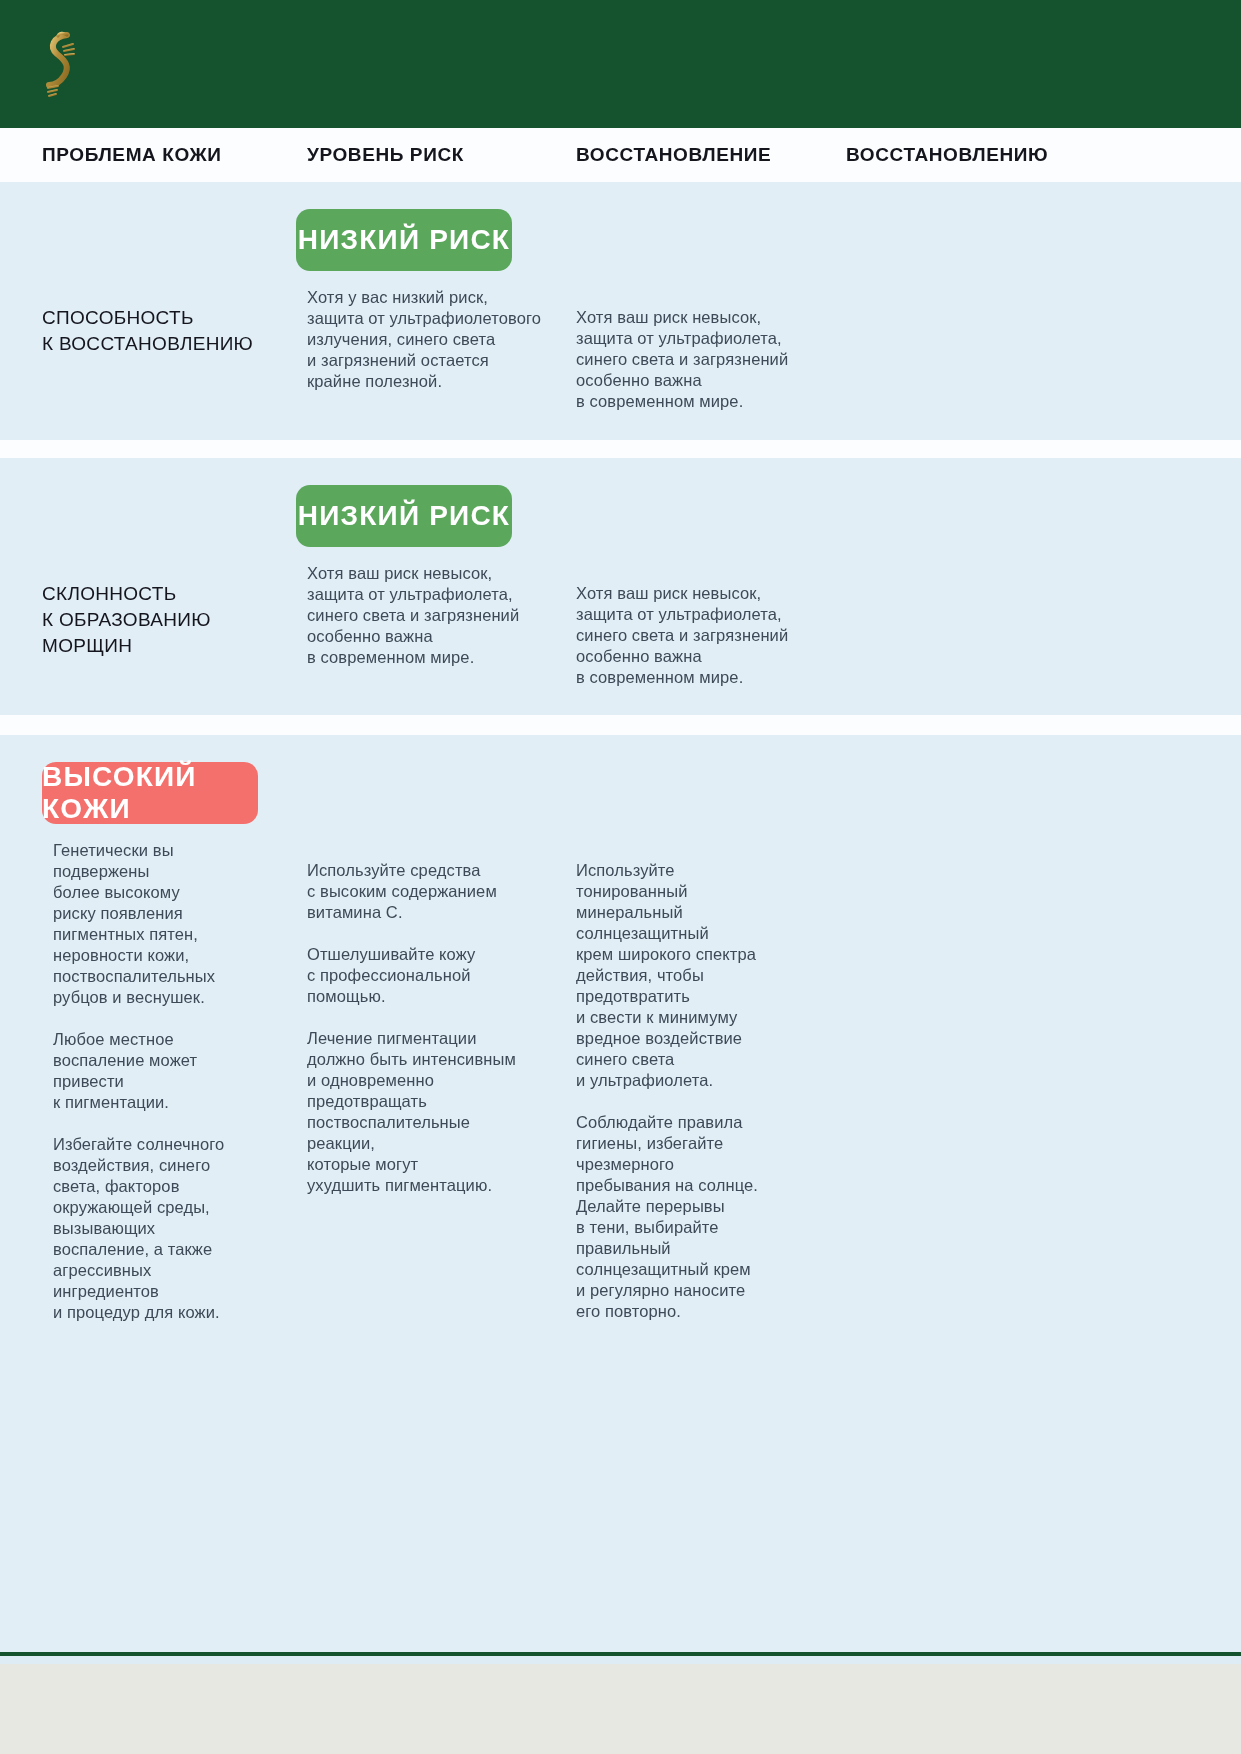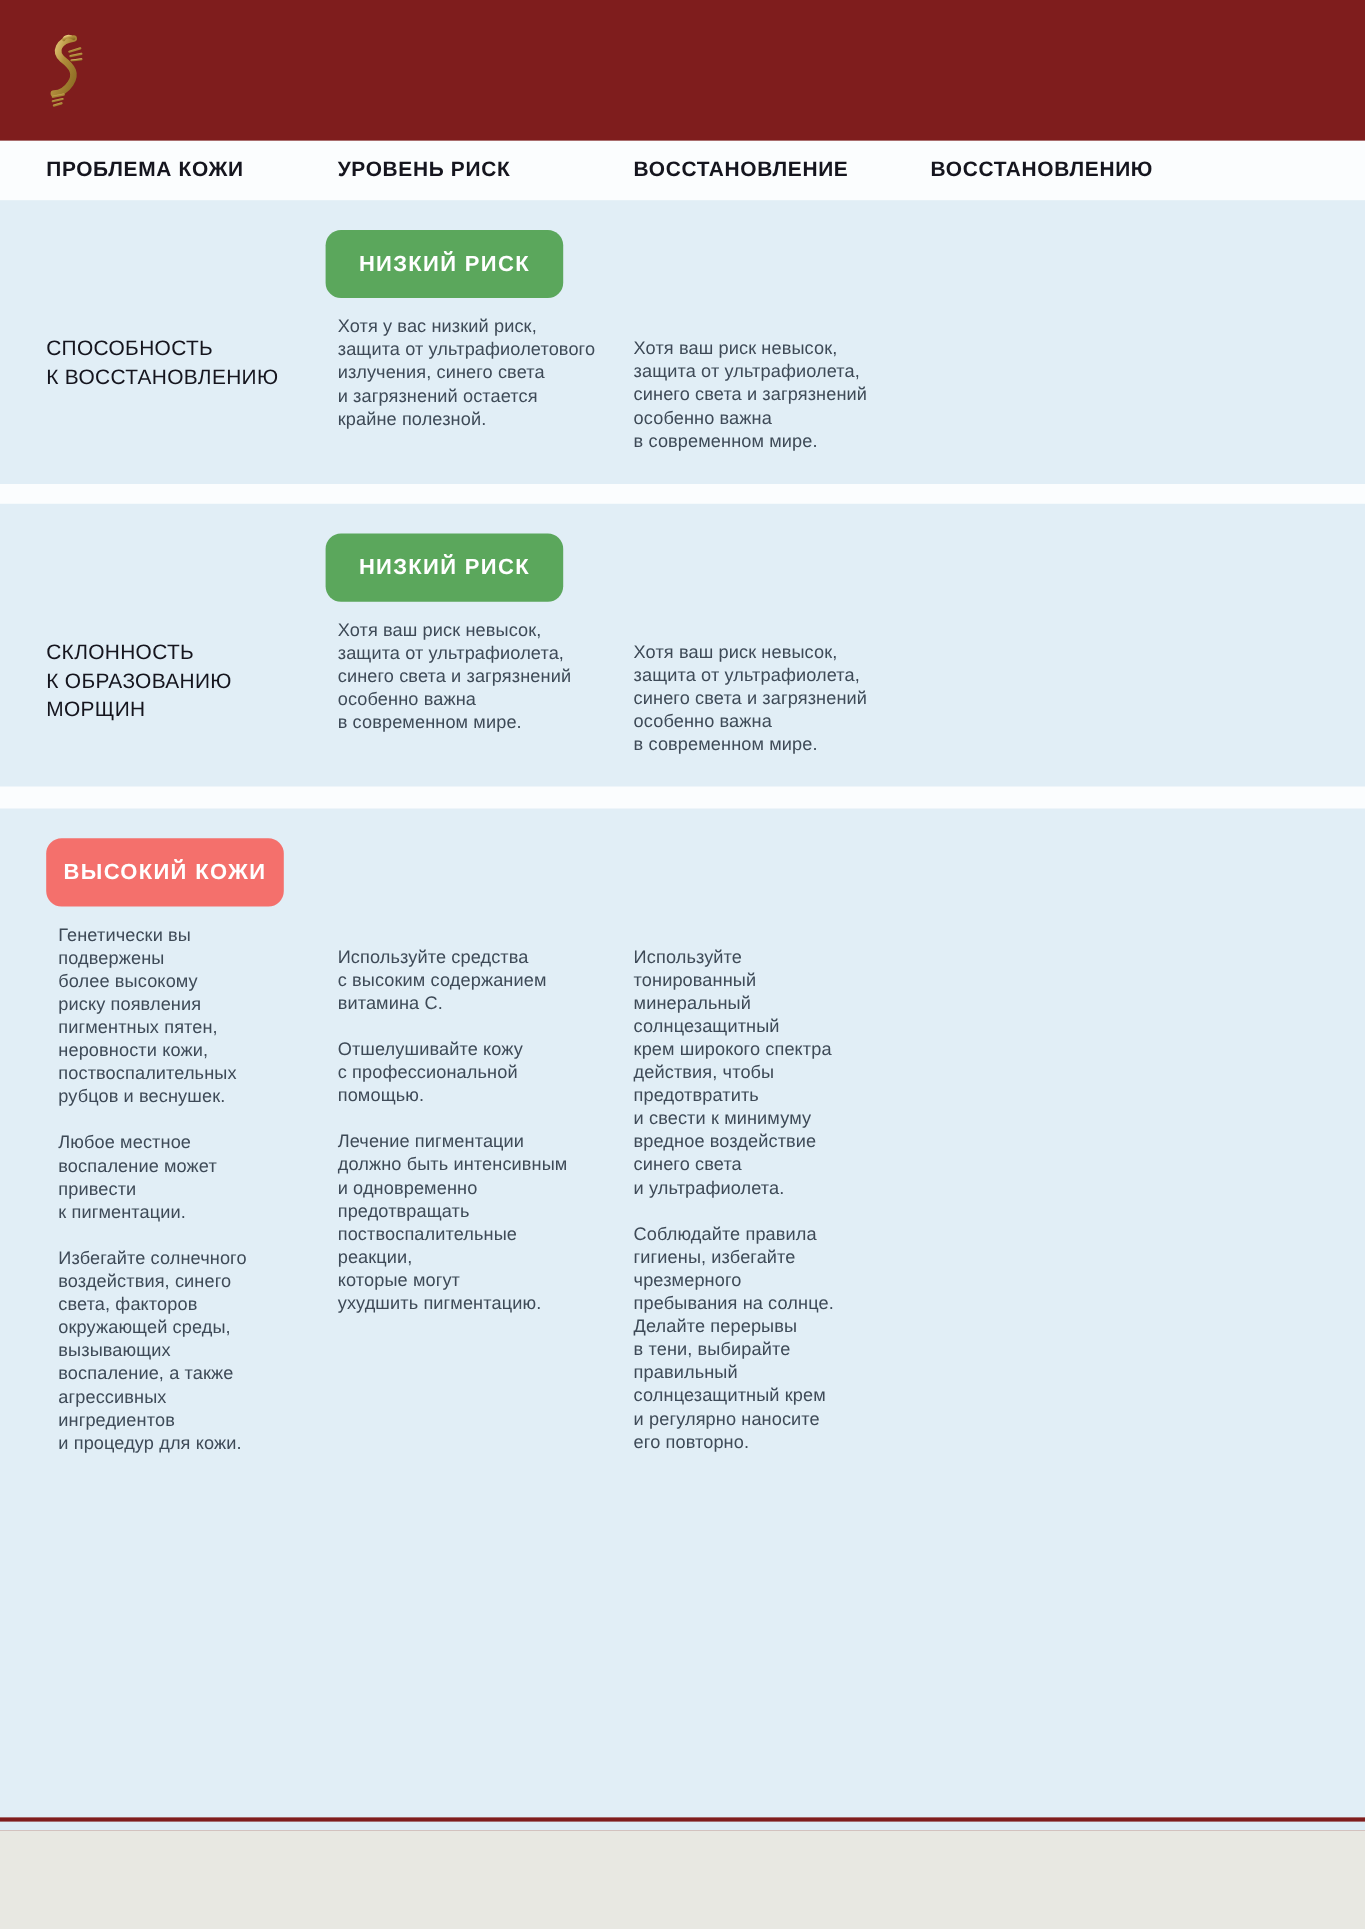--- a/index.html
+++ b/index.html
@@ -1,21 +1,21 @@
 <!DOCTYPE html>
 <html><head>
 <meta charset="utf-8">
 <style>
   * { margin:0; padding:0; box-sizing:border-box; }
   html,body { background:#e8e8e2; }
   .page {
     position:relative;
     width:1241px; height:1664px;
     margin:0 auto;
-    background:#7f1d1d;
+    background:#14532d;
     overflow:hidden;
     font-family:"Liberation Sans","DejaVu Sans",sans-serif;
     padding-left:20px;
   }
   .logo { position:absolute; left:40px; top:30px; width:42px; height:70px; }
 
   .content {
     position:absolute; top:128px; left:0; width:1241px;
     background:#fbfdfe;
   }
@@ -46,21 +46,21 @@
   .cell-problem h3 {
     font-size:19px; font-weight:400; color:#15151e;
     line-height:26px; letter-spacing:0.3px;
     white-space:pre-line;
   }
   .badge {
     margin-top:27px;
     width:216px; height:62px;
     border-radius:14px;
     display:flex; align-items:center; justify-content:center;
-    color:#ffffff; font-size:20px; font-weight:700; letter-spacing:1.2px;
+    color:#ffffff; font-size:28px; font-weight:700; letter-spacing:1.2px;
   }
   .badge-low  { background:#5ba75c; }
   .badge-high { background:#f4706c; }
 
   .body {
     font-size:16.5px; color:#3e4a57; line-height:21px;
     letter-spacing:0.1px;
     white-space:pre-line;
   }
   .cell-risk .body { margin-top:16px; padding-left:11px; }

